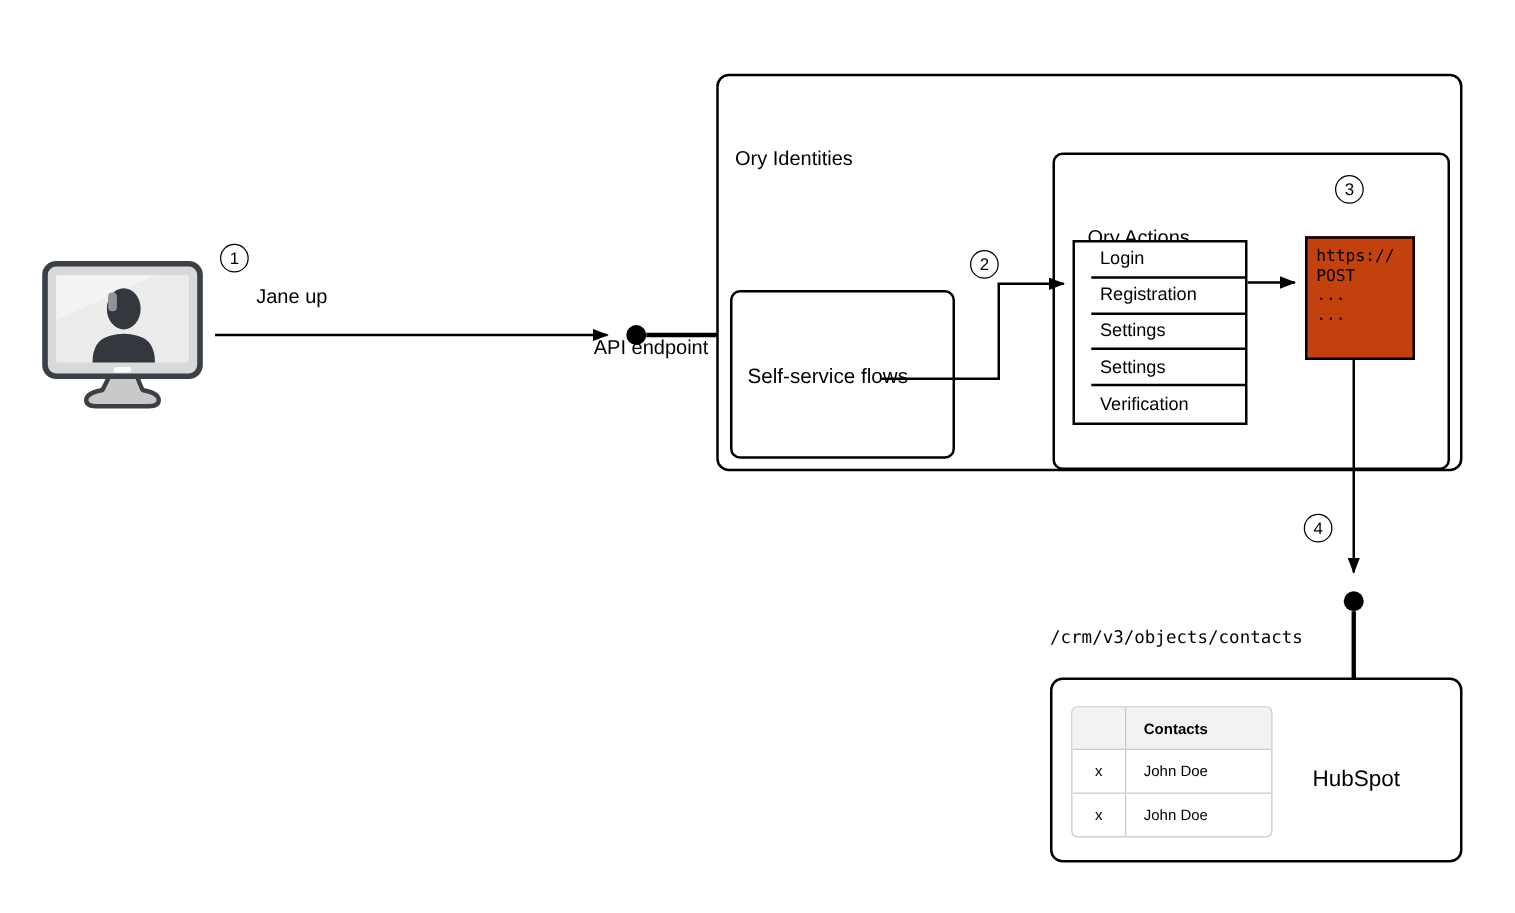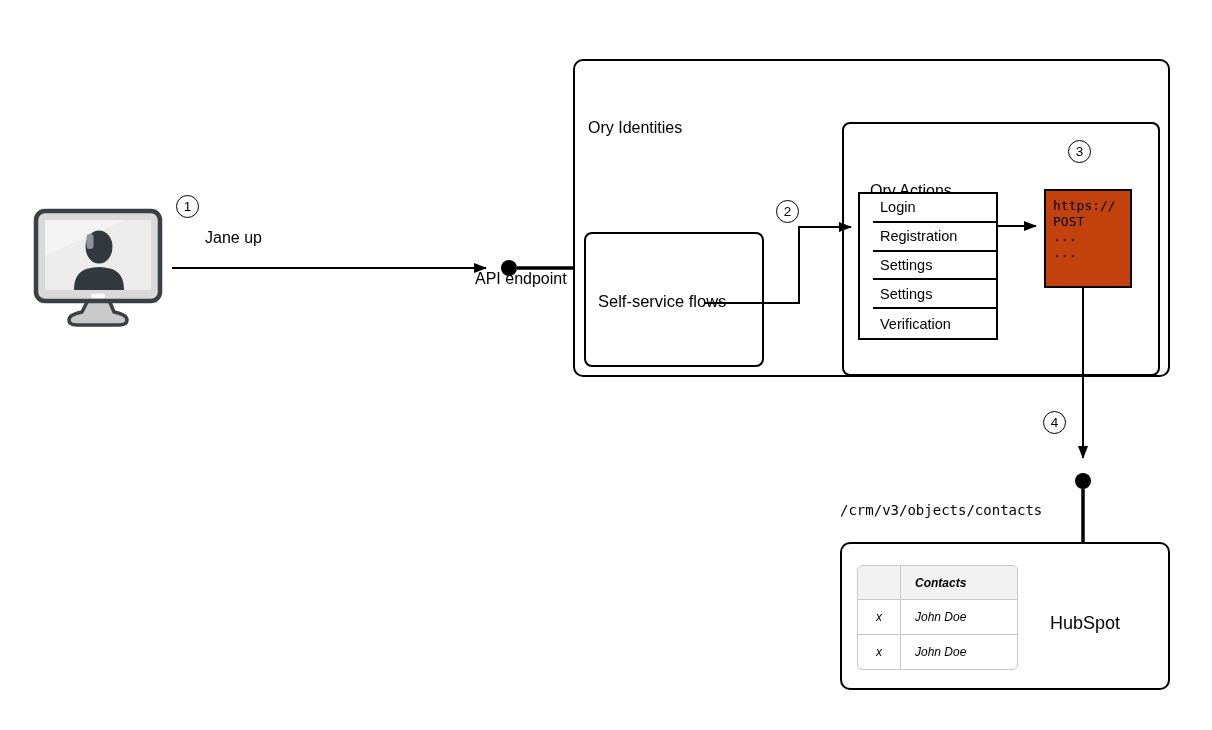--- a/index.html
+++ b/index.html
@@ -37,21 +37,21 @@
     position:absolute;left:200px;top:65px;width:88px;height:99px;
     border:2px solid #000;box-sizing:border-box;background:#c2410c;
     padding:7px 0 0 7px;font-size:13px;line-height:15.5px;
   }
   
   .contacts-table{
     position:absolute;left:15px;top:21px;width:161px;height:105px;
     border:1px solid #c9c9c9;border-radius:5px;box-sizing:border-box;
     background:#fff;overflow:hidden;display:grid;grid-template-rows:repeat(3,1fr);
   }
-  .ct-row{display:grid;grid-template-columns:43px 1fr;border-bottom:1px solid #c9c9c9;box-sizing:border-box;font-style:italic;}
+  .ct-row{display:grid;grid-template-columns:43px 1fr;border-bottom:1px solid #c9c9c9;box-sizing:border-box;}
   .ct-row:last-child{border-bottom:none;}
   .ct-header{background:#f2f2f2;}
   .ct-cell{display:flex;align-items:center;font-size:12px;border-right:1px solid #c9c9c9;box-sizing:border-box;}
   .ct-cell:last-child{border-right:none;padding-left:14px;}
   .ct-cell.mark{justify-content:center;}
   .ct-header .ct-cell{font-weight:bold;font-size:12px;}
   .content{z-index:2;}
   svg.conn{z-index:1;}
 </style>
 </head>

